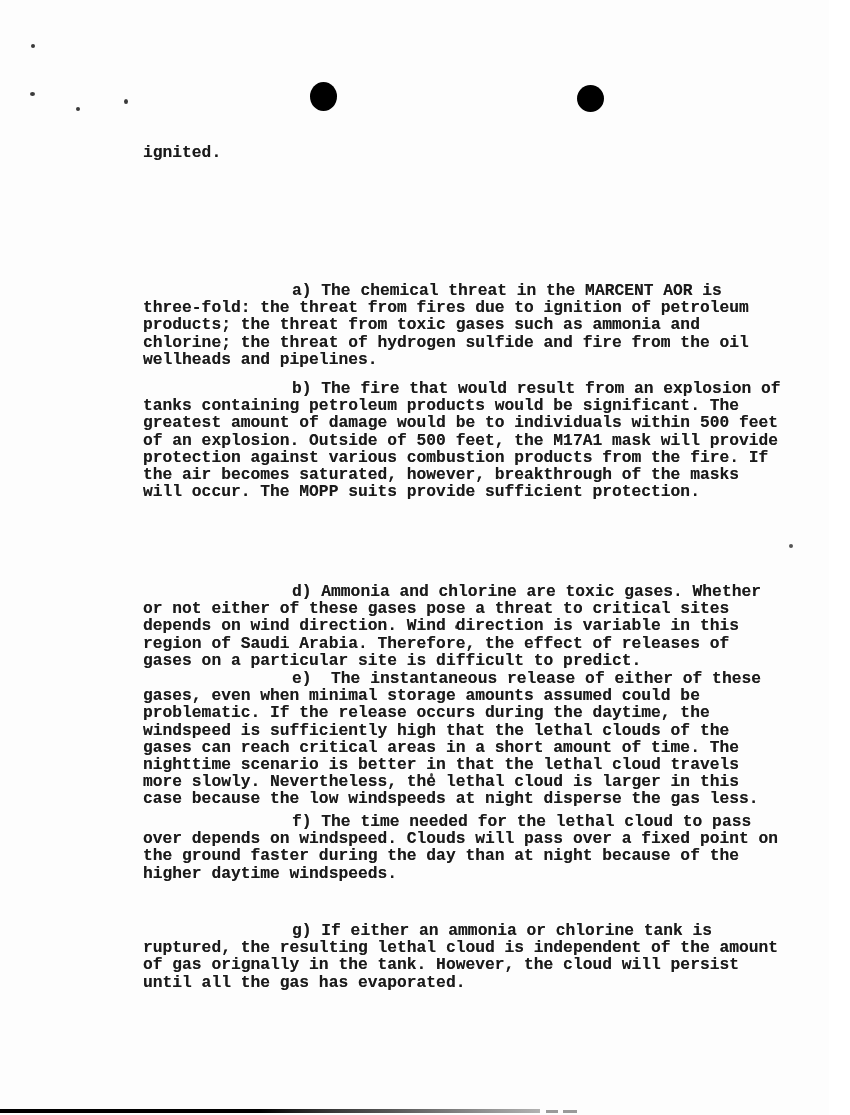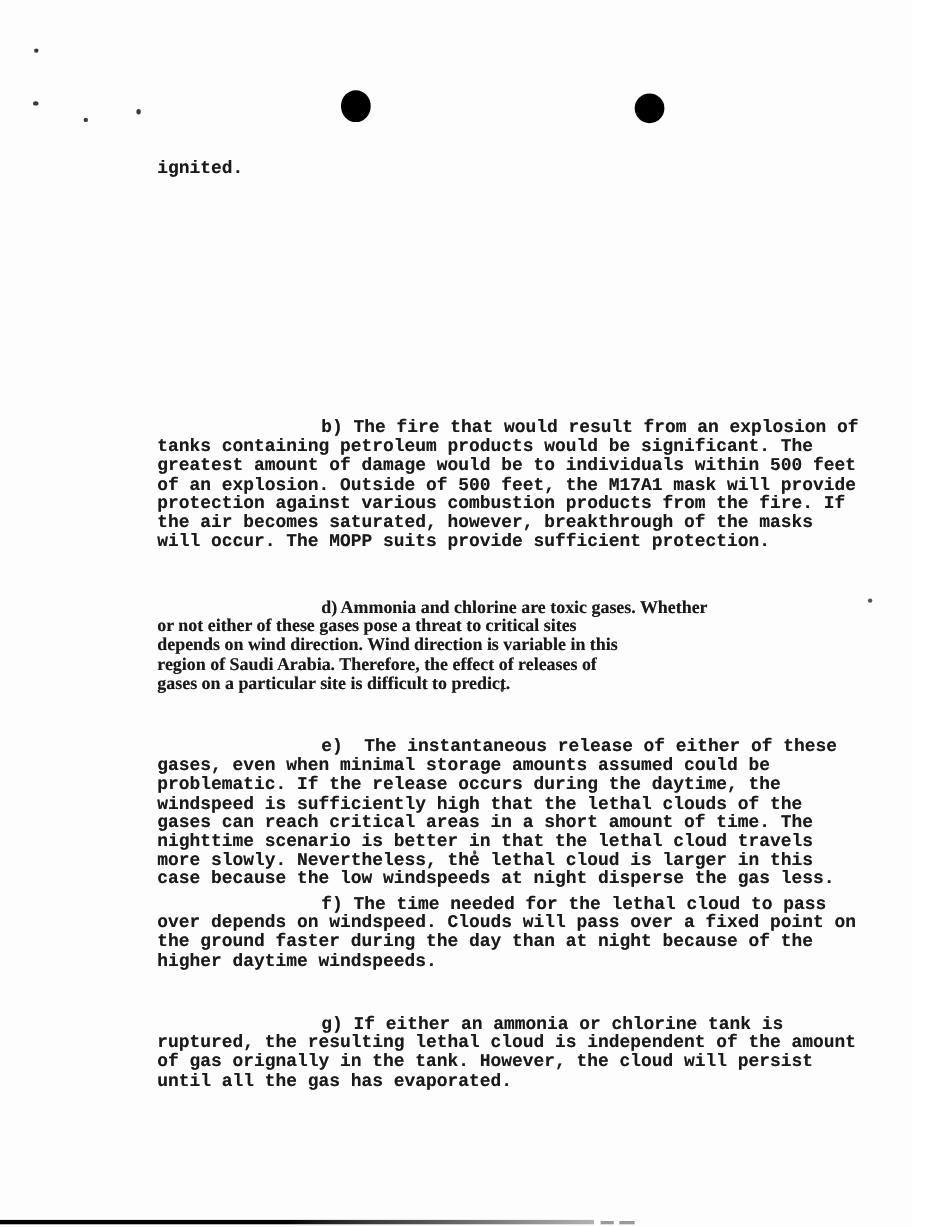--- a/index.html
+++ b/index.html
@@ -84,31 +84,36 @@
   <div class="speckle sp3"></div>
   <div class="speckle sp4"></div>
   <div class="speckle sp5"></div>
   <div class="speckle sp6"></div>
   <div class="speckle sp7"></div>
 
   <p class="tblock" style="top:144px;">ignited.</p>
 
 
 
+  <p class="tblock indent-letter" style="top:282px;">a) The chemical threat in the MARCENT AOR is
+three-fold: the threat from fires due to ignition of petroleum
+products; the threat from toxic gases such as ammonia and
+chlorine; the threat of hydrogen sulfide and fire from the oil
+wellheads and pipelines.</p>
 
   <p class="tblock indent-letter" style="top:380px;">b) The fire that would result from an explosion of
 tanks containing petroleum products would be significant. The
 greatest amount of damage would be to individuals within 500 feet
 of an explosion. Outside of 500 feet, the M17A1 mask will provide
 protection against various combustion products from the fire. If
 the air becomes saturated, however, breakthrough of the masks
 will occur. The MOPP suits provide sufficient protection.</p>
 
 
-  <p class="tblock indent-letter" style="top:543px;font-family:Liberation Serif, serif;">d) Ammonia and chlorine are toxic gases. Whether
+  <p class="tblock indent-letter" style="top:583px;">d) Ammonia and chlorine are toxic gases. Whether
 or not either of these gases pose a threat to critical sites
 depends on wind direction. Wind direction is variable in this
 region of Saudi Arabia. Therefore, the effect of releases of
 gases on a particular site is difficult to predict.</p>
 
   <p class="tblock indent-letter" style="top:670px;">e)  The instantaneous release of either of these
 gases, even when minimal storage amounts assumed could be
 problematic. If the release occurs during the daytime, the
 windspeed is sufficiently high that the lethal clouds of the
 gases can reach critical areas in a short amount of time. The

